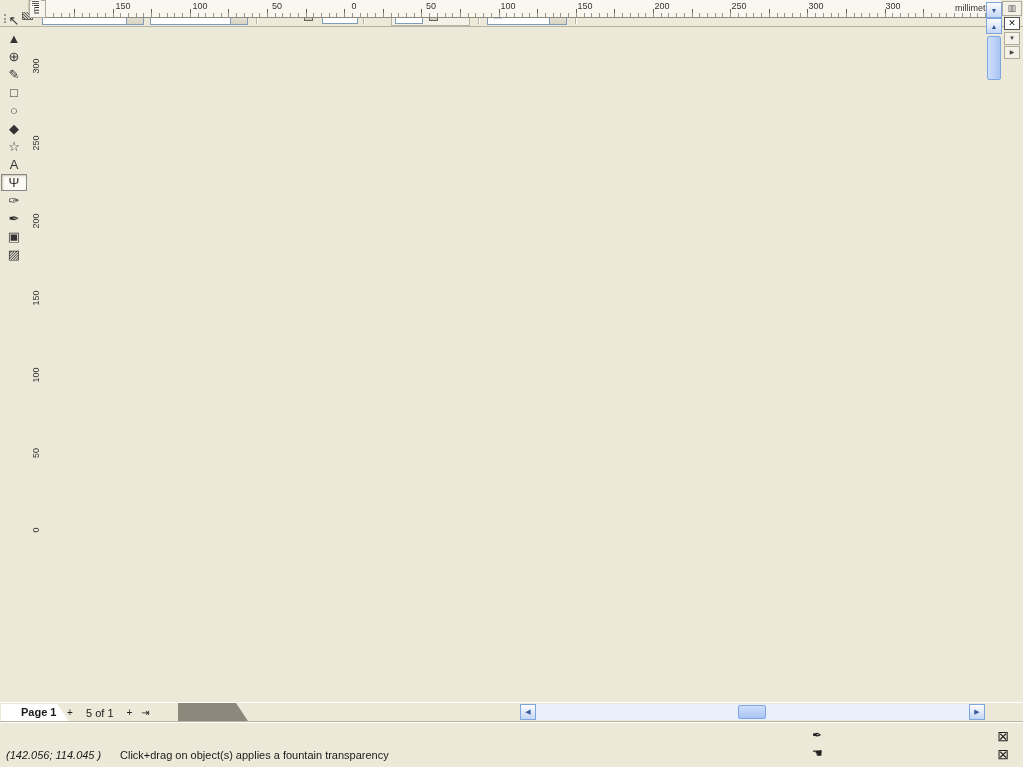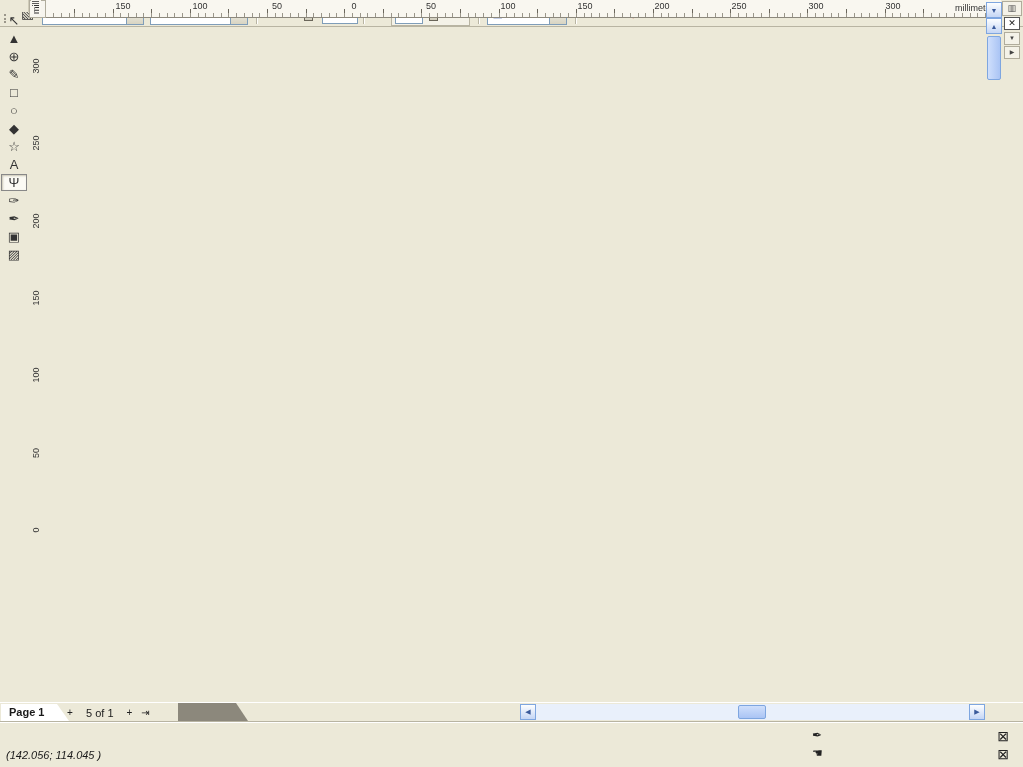--- a/index.html
+++ b/index.html
@@ -94,21 +94,21 @@
   #pal-foot span{width:14px;height:11px;border:1px solid #b0ac9c;background:#f4f2e8;font-size:6px;line-height:10px;text-align:center;color:#444;margin-top:1px;}
 
   
   #bottombar{left:0;top:702px;right:0;height:19px;background:#ece9d8;border-top:1px solid #fff;}
   #pagenav{position:absolute;left:46px;top:0;height:100%;display:flex;align-items:center;}
   .pn-btn{width:16px;text-align:center;font-size:10px;color:#222;}
   .pn-label{margin:0 8px;font-size:11px;}
   #page-tab-wrap{position:absolute;left:178px;top:0;width:70px;height:18px;background:#8c887c;
                  clip-path:polygon(0 0,calc(100% - 12px) 0,100% 100%,0 100%);}
   #page-tab{position:absolute;left:1px;top:1px;width:68px;height:17px;background:#fff;clip-path:polygon(0 0,calc(100% - 12px) 0,100% 100%,0 100%);
-            font-size:11px;font-weight:bold;padding-left:8px;line-height:17px;box-sizing:border-box;}
+            font-size:11px;font-weight:bold;padding-left:20px;line-height:17px;box-sizing:border-box;}
   #hscroll{position:absolute;left:520px;right:38px;top:1px;height:16px;background:#e9f0fb;}
   #hscroll .left{left:0;top:0;}
   #hscroll .right{right:0;left:auto;top:0;}
   #hthumb{position:absolute;left:218px;top:1px;width:28px;height:14px;background:linear-gradient(180deg,#cfdffc,#aac4f4);border:1px solid #7ea6e0;box-sizing:border-box;border-radius:2px;}
 
   
   #statusbar{left:0;top:721px;right:0;height:46px;background:#ece9d8;border-top:1px solid #b8b4a2;box-shadow:inset 0 1px 0 #fff;}
   #sb-coords{position:absolute;left:6px;bottom:7px;font-style:italic;}
   #sb-hint{position:absolute;left:120px;bottom:7px;}
   .sb-ico{position:absolute;font-size:12px;color:#222;}
@@ -451,19 +451,20 @@
     <div id="page-tab">Page 1</div>
     <div id="hscroll">
       <span class="sb-btn left">◀</span>
       <span id="hthumb"></span>
       <span class="sb-btn right">▶</span>
     </div>
   </div>
 
   <div id="statusbar" class="abs">
     <span id="sb-coords">(142.056; 114.045 )</span>
+    <span id="sb-hint">Click+drag on object(s) applies a fountain transparency</span>
     <span class="sb-ico" style="left:812px;top:6px;">✒</span>
     <span class="sb-ico" style="left:812px;top:24px;">☚</span>
     <span class="sb-ico" style="right:14px;top:6px;font-size:14px;">⊠</span>
     <span class="sb-ico" style="right:14px;top:24px;font-size:14px;">⊠</span>
   </div>
 
 </div>
 
 </body></html>

